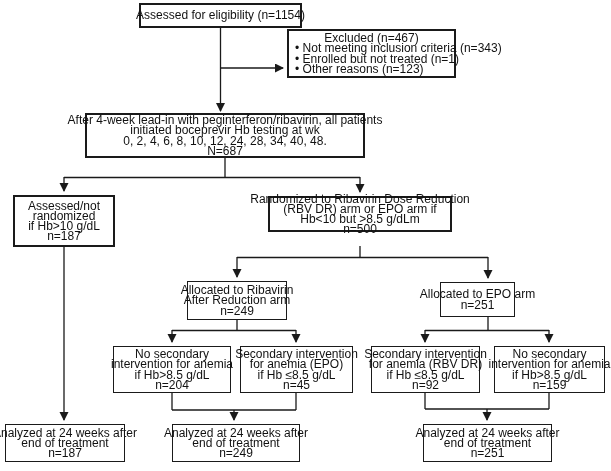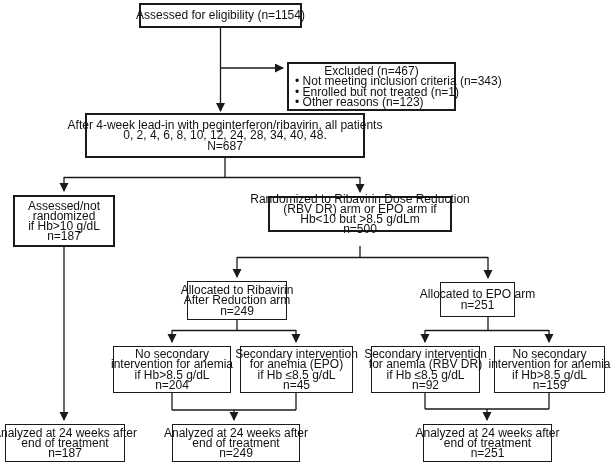--- a/index.html
+++ b/index.html
@@ -76,29 +76,30 @@
       <line x1="549" y1="393" x2="549" y2="409"></line>
       <line x1="425" y1="409" x2="549" y2="409"></line>
       <line x1="487" y1="409" x2="487" y2="420" marker-end="url(#ah)"></line>
     </g>
   </svg>
 
   <div class="box heavy" style="left:139px;top:3px;width:163px;height:25px">
     <div class="line">Assessed for eligibility (n=1154)</div>
   </div>
 
-  <div class="box heavy excluded" style="left:287px;top:62px;width:169px;height:49px">
+  <div class="box heavy excluded" style="left:287px;top:29px;width:169px;height:49px">
     <div class="line title">Excluded (n=467)</div>
     <div class="bullet">Not meeting inclusion criteria (n=343)</div>
     <div class="bullet">Enrolled but not treated (n=1)</div>
     <div class="bullet">Other reasons (n=123)</div>
   </div>
 
   <div class="box heavy" style="left:85px;top:113px;width:280px;height:45px">
     <div class="line">After 4-week lead-in with peginterferon/ribavirin, all patients</div>
+    <div class="line">initiated boceprevir Hb testing at wk</div>
     <div class="line">0, 2, 4, 6, 8, 10, 12, 24, 28, 34, 40, 48.</div>
     <div class="line">N=687</div>
   </div>
 
   <div class="box heavy" style="left:13px;top:195px;width:102px;height:52px">
     <div class="line">Assessed/not</div>
     <div class="line">randomized</div>
     <div class="line">if Hb&gt;10 g/dL</div>
     <div class="line">n=187</div>
   </div>

